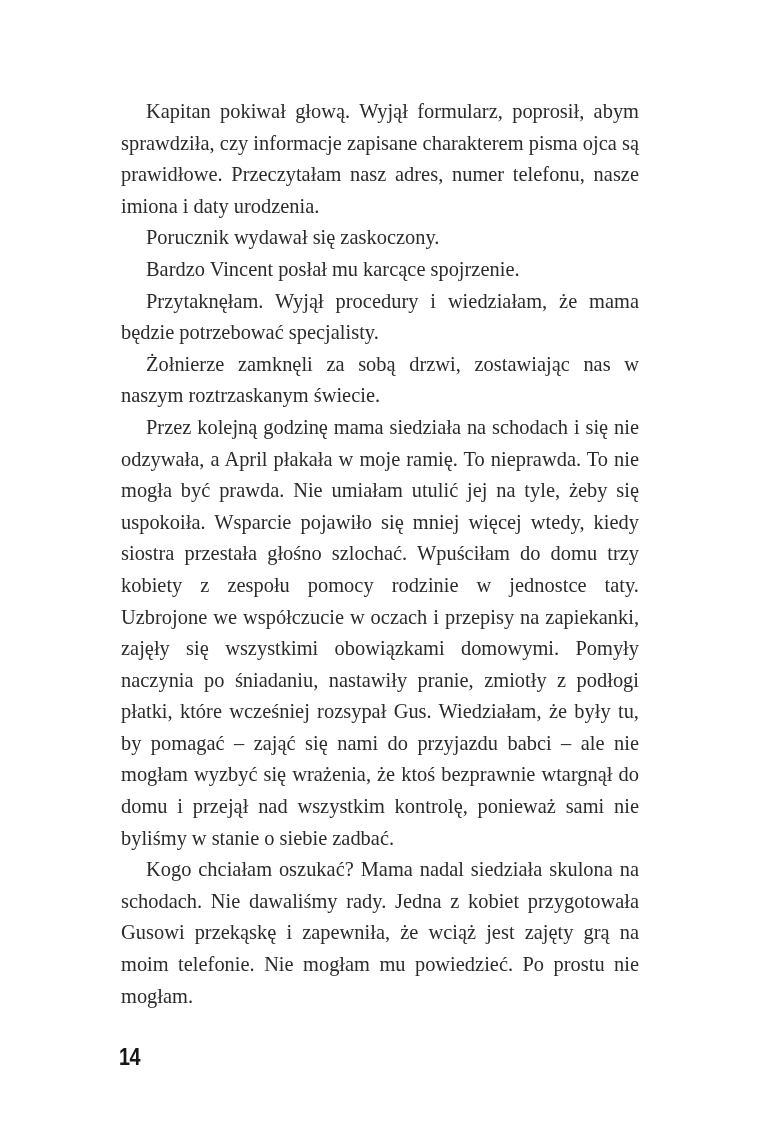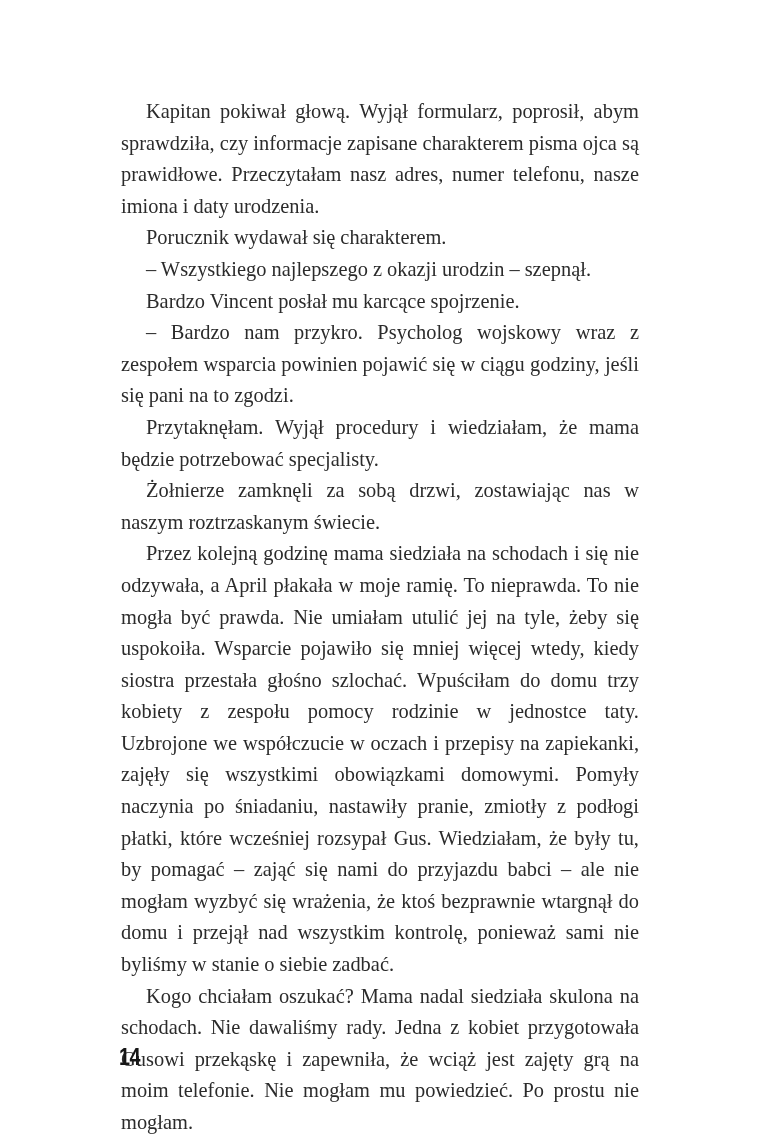--- a/index.html
+++ b/index.html
@@ -55,24 +55,22 @@
     transform-origin: left top;
   }
 </style>
 </head>
 <body>
 
 <div class="page">
 
   <div class="text-block">
     <p class="para">Kapitan pokiwał głową. Wyjął formularz, poprosił, abym sprawdziła, czy informacje zapisane charakterem pisma ojca są prawidłowe. Przeczytałam nasz adres, numer telefonu, nasze imiona i daty urodzenia.</p>
-    <p class="para">Porucznik wydawał się charakterem.</p>
-    <p class="para dialogue">– Wszystkiego najlepszego z okazji urodzin – szepnął.</p>
+    <p class="para">Porucznik wydawał się zaskoczony.</p>
     <p class="para">Bardzo Vincent posłał mu karcące spojrzenie.</p>
-    <p class="para dialogue">– Bardzo nam przykro. Psycholog wojskowy wraz z zespołem wsparcia powinien pojawić się w ciągu godziny, jeśli się pani na to zgodzi.</p>
     <p class="para">Przytaknęłam. Wyjął procedury i wiedziałam, że mama będzie potrzebować specjalisty.</p>
     <p class="para">Żołnierze zamknęli za sobą drzwi, zostawiając nas w naszym roztrzaskanym świecie.</p>
     <p class="para">Przez kolejną godzinę mama siedziała na schodach i się nie odzywała, a April płakała w moje ramię. To nieprawda. To nie mogła być prawda. Nie umiałam utulić jej na tyle, żeby się uspokoiła. Wsparcie pojawiło się mniej więcej wtedy, kiedy siostra przestała głośno szlochać. Wpuściłam do domu trzy kobiety z zespołu pomocy rodzinie w jednostce taty. Uzbrojone we współczucie w oczach i przepisy na zapiekanki, zajęły się wszystkimi obowiązkami domowymi. Pomyły naczynia po śniadaniu, nastawiły pranie, zmiotły z podłogi płatki, które wcześniej rozsypał Gus. Wiedziałam, że były tu, by pomagać – zająć się nami do przyjazdu babci – ale nie mogłam wyzbyć się wrażenia, że ktoś bezprawnie wtargnął do domu i przejął nad wszystkim kontrolę, ponieważ sami nie byliśmy w stanie o siebie zadbać.</p>
     <p class="para">Kogo chciałam oszukać? Mama nadal siedziała skulona na schodach. Nie dawaliśmy rady. Jedna z kobiet przygotowała Gusowi przekąskę i zapewniła, że wciąż jest zajęty grą na moim telefonie. Nie mogłam mu powiedzieć. Po prostu nie mogłam.</p>
   </div>
 
   <div class="page-number">14</div>
 
 </div>
 

